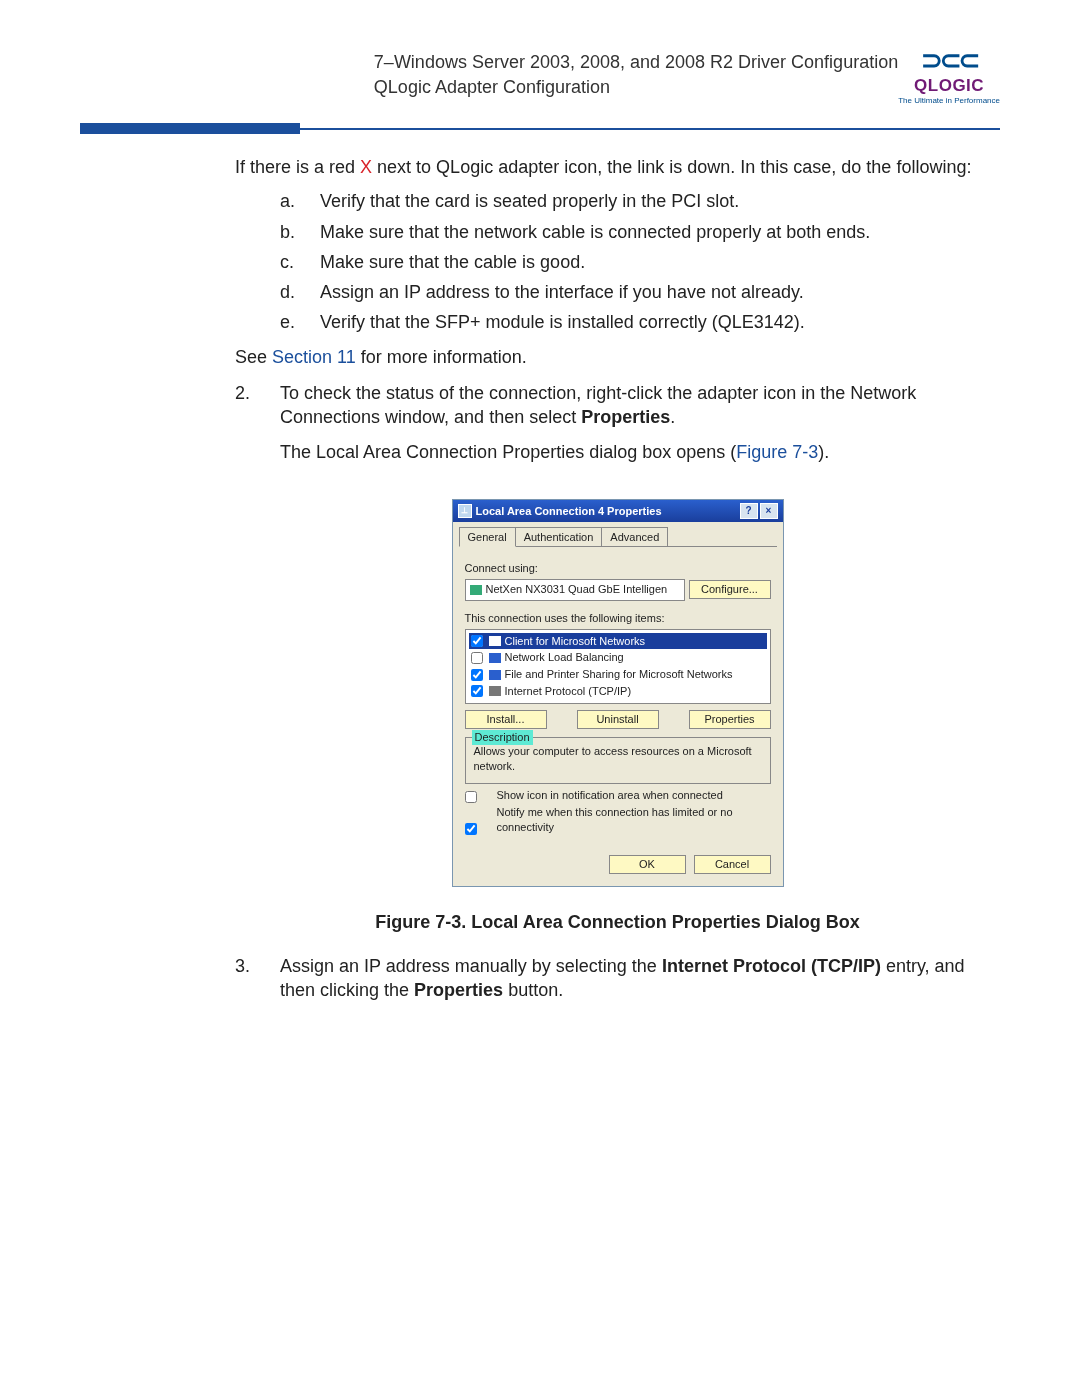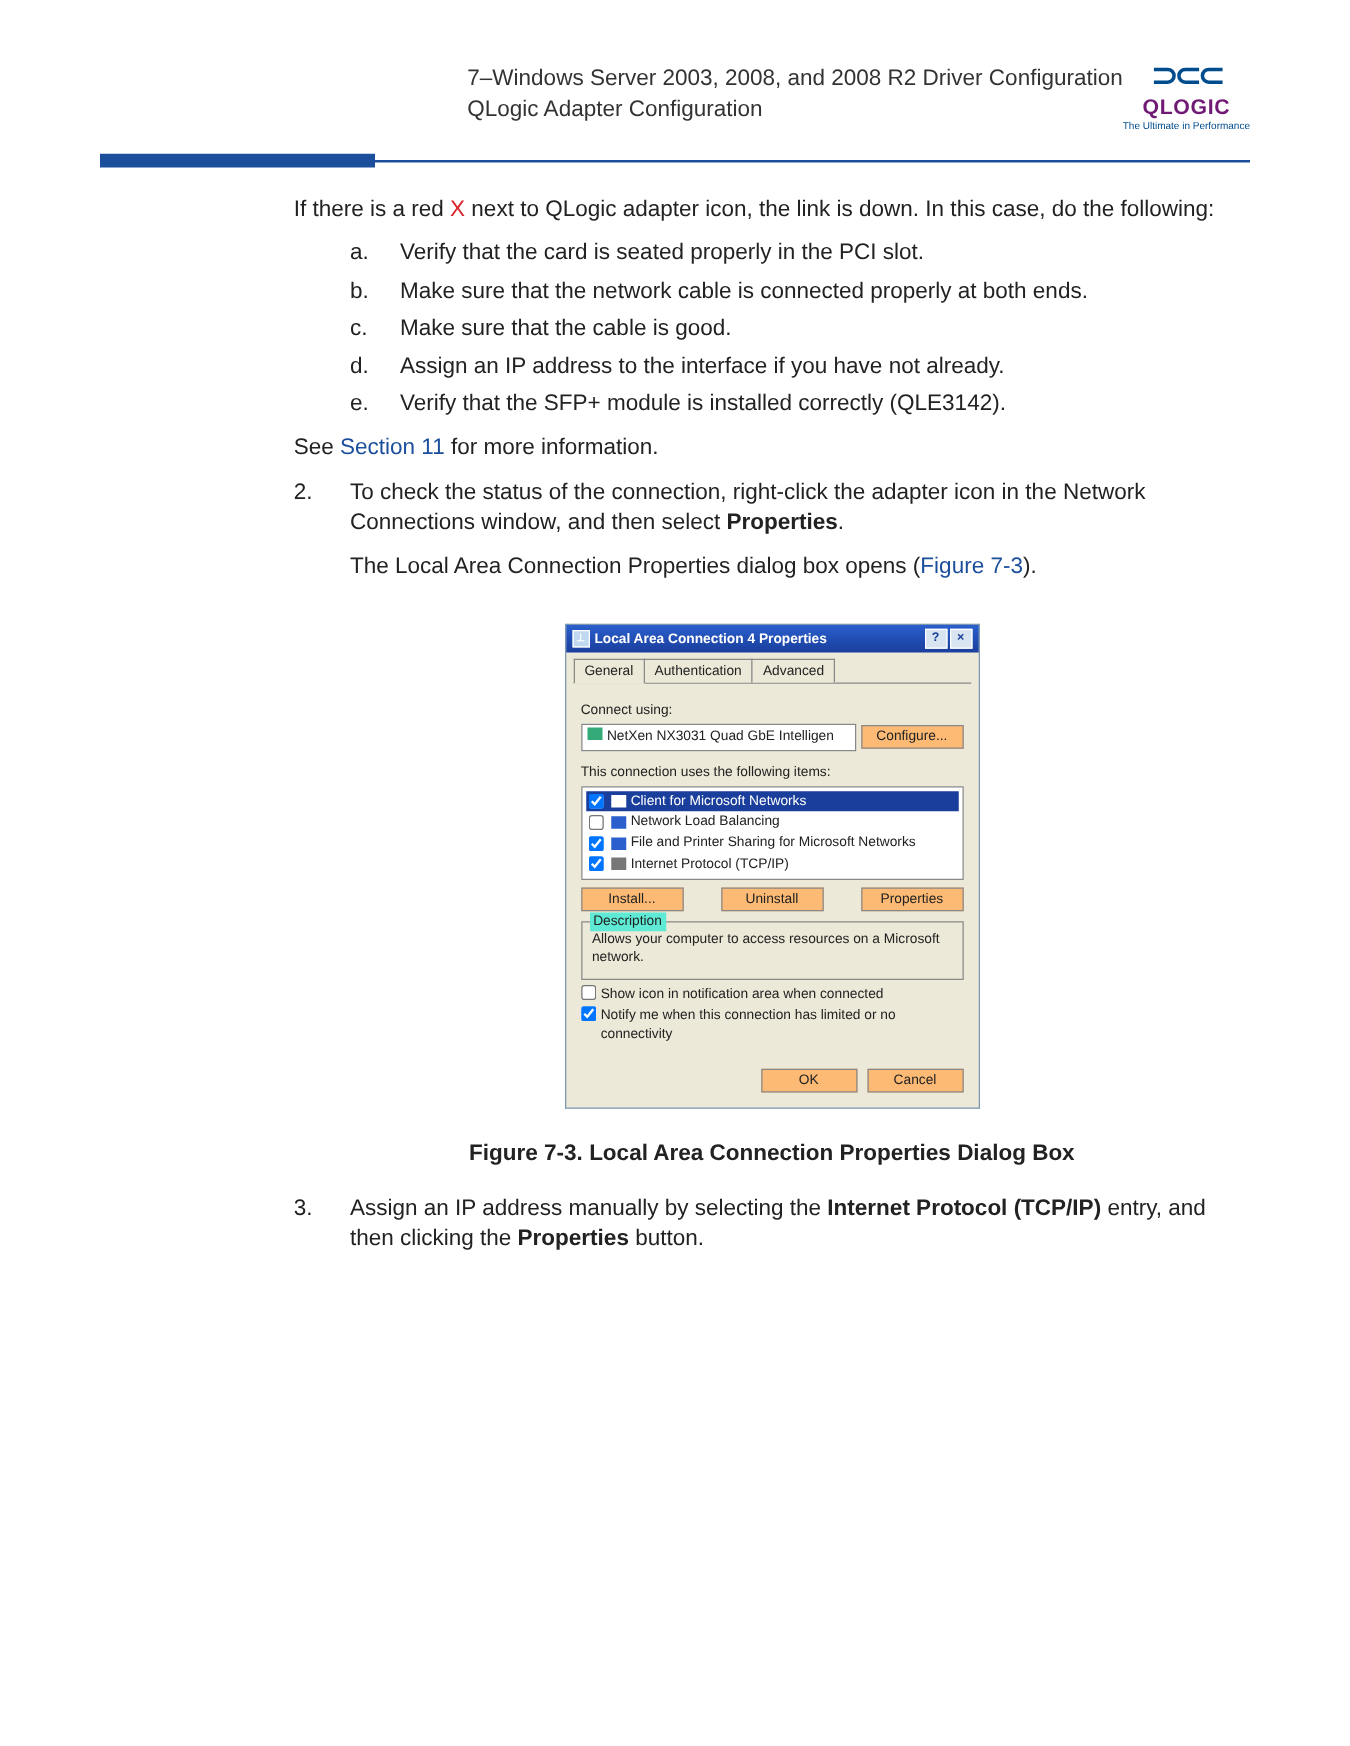--- a/index.html
+++ b/index.html
@@ -112,43 +112,43 @@
     background: #ece9d8;
     margin-right: -1px;
     position: relative;
   }
   .tab.active { background:#ece9d8; border-bottom:1px solid #ece9d8; margin-bottom:-1px; z-index:1;}
   .dlg-body { padding: 8px 12px; }
   .lbl { margin: 6px 0 3px; }
   .connect-box { display:flex; align-items:center; gap:4px; }
   .connect-field {
     flex:1; border:1px solid #888; background:#fff; padding:2px 4px;
-    display:flex; gap:4px; height:16px;
+    display:flex; align-items:center; gap:4px; height:16px;
   }
   .mini-icon { width:12px; height:10px; background:#3a7; display:inline-block;}
   .btn {
-    border:1px solid #888; background:#fdba74; padding:1px 10px;
+    border:1px solid #888; background:#fef9c3; padding:1px 10px;
     font-size:11px; min-width:60px; text-align:center;
   }
   .items-box {
     border:1px solid #888; background:#fff; padding:3px; margin:3px 0 6px;
   }
   .item-row { display:flex; align-items:center; gap:4px; padding:1px 2px;}
   .item-row input[type=checkbox]{ margin:0 2px 0 0; width:12px; height:12px;}
   .item-row .it-icon { width:12px; height:10px; background:#2a5fcd; display:inline-block;}
   .item-row.sel { background:#1a3e9c; color:#fff; }
   .item-row.sel .it-icon { background:#fff; }
   .btn-row { display:flex; gap:8px; justify-content:space-between; margin:4px 0;}
   .group {
     border:1px solid #888; padding:6px 8px 10px; position:relative; margin:8px 0 4px;
   }
   .group-title {
     position:absolute; top:-8px; left:6px; background:#5eead4; padding:0 3px;
   }
-  .checkrow { display:flex; align-items:flex-start; gap:4px; margin:2px 0; }
+  .checkrow { display:flex; align-items:flex-end; gap:20px; margin:2px 0; }
   .checkrow input { margin:0; width:12px; height:12px;}
   .dlg-footer {
     display:flex; justify-content:flex-end; gap:8px; padding:10px 12px 12px;
   }
 
   .figure-caption {
     text-align:center; font-weight:bold; 
     font-size:18px; margin:23px 0 20px;
   }
 

